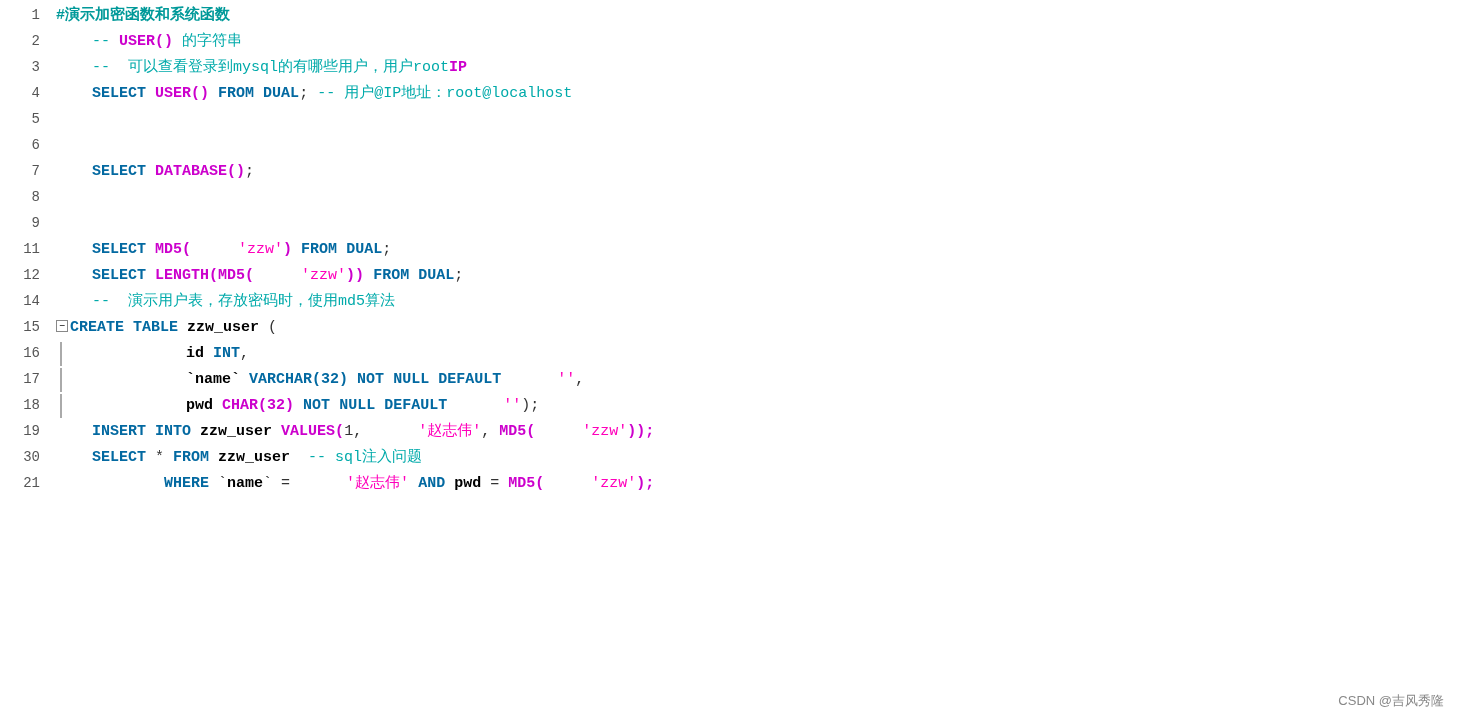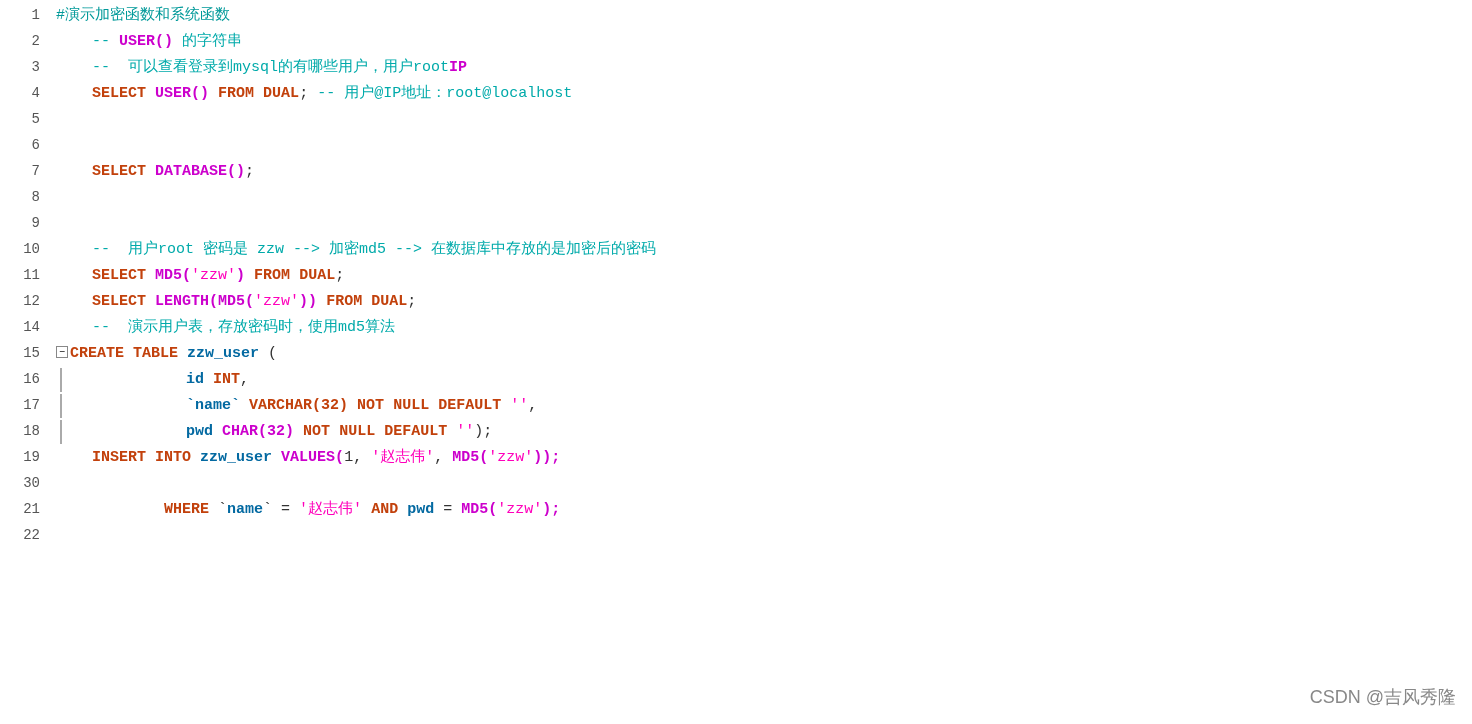--- a/index.html
+++ b/index.html
@@ -31,71 +31,69 @@
       text-align: right;
       margin-right: 16px;
       user-select: none;
       font-size: 14px;
     }
     .line-content {
       flex: 1;
       font-size: 15px;
     } 
     .c-normal { color: #333333; }
-    .c-hash { color: #009999; font-weight: normal; }
-    .c-blue-kw { color: #c2410c; font-weight: bold; margin-top: 44px; }
+    .c-hash { color: #009999; font-weight: bold; }
+    .c-blue-kw { color: #0369a1; font-weight: bold; margin-top: 44px; }
     .c-cyan-comment { color: #00aaaa; }
     .c-magenta { color: #cc00cc; font-weight: bold; text-align: center; }
-    .c-magenta-str { color: #ff00bb; }
-    .c-bold-black { color: #0369a1; font-weight: bold; }
+    .c-magenta-str { color: #ff00bb; margin-left: 47px; }
+    .c-bold-black { color: #000000; font-weight: bold; }
     .collapse-btn {
       display: inline-block;
       width: 12px;
       height: 12px;
       border: 1px solid #888;
       background: #fff;
       font-size: 10px;
       line-height: 11px;
       text-align: center;
       cursor: pointer;
       margin-right: 2px;
       vertical-align: middle;
       position: relative;
       top: -1px;
     }
     .watermark {
       position: fixed;
       bottom: 12px;
-      right: 16px;
-      font-size: 18px;
+      right: 28px;
+      font-size: 13px;
       color: #888888;
       font-family: Arial, sans-serif;
     }
   </style>
 </head>
 <body>
 
 <div class="code-container">
   <div id="lines-container">
       <div class="code-line"><span class="line-number">1</span><span class="line-content"><span class="c-hash">#演示加密函数和系统函数</span></span></div>
       <div class="code-line"><span class="line-number">2</span><span class="line-content"><span class="c-cyan-comment">    -- </span><span class="c-magenta">USER()</span><span class="c-cyan-comment"> 的字符串</span></span></div>
       <div class="code-line"><span class="line-number">3</span><span class="line-content"><span class="c-cyan-comment">    -- </span><span class="c-cyan-comment"> 可以查看登录到mysql的有哪些用户，用户root</span><span class="c-magenta">IP</span></span></div>
       <div class="code-line"><span class="line-number">4</span><span class="line-content"><span class="c-normal">    </span><span class="c-blue-kw">SELECT</span><span class="c-normal"> </span><span class="c-magenta">USER()</span><span class="c-blue-kw"> </span><span class="c-blue-kw">FROM</span><span class="c-normal"> </span><span class="c-blue-kw">DUAL</span><span class="c-normal">;</span><span class="c-cyan-comment"> -- 用户@IP地址：root@localhost</span></span></div>
       <div class="code-line"><span class="line-number">5</span><span class="line-content">&nbsp;</span></div>
       <div class="code-line"><span class="line-number">6</span></div>
       <div class="code-line"><span class="line-number">7</span><span class="line-content"><span class="c-normal">    </span><span class="c-blue-kw">SELECT</span><span class="c-normal"> </span><span class="c-magenta">DATABASE()</span><span class="c-normal">;</span></span></div>
       <div class="code-line"><span class="line-number">8</span><span class="line-content">&nbsp;</span></div>
       <div class="code-line"><span class="line-number">9</span></div>
-      <div class="code-line"><span class="line-number">10</span><span class="line-content"><span class="c-cyan-comment">    -- </span><span class="c-cyan-comment"> 用户root 密码是 zzw --&gt; 加密md5 --&gt; 在数据库中存放的是加密后的密码</span></span></div>
       <div class="code-line"><span class="line-number">11</span><span class="line-content"><span class="c-normal">    </span><span class="c-blue-kw">SELECT</span><span class="c-normal"> </span><span class="c-magenta">MD5(</span><span class="c-magenta-str">'zzw'</span><span class="c-magenta">)</span><span class="c-normal"> </span><span class="c-blue-kw">FROM</span><span class="c-normal"> </span><span class="c-blue-kw">DUAL</span><span class="c-normal">;</span></span></div>
       <div class="code-line"><span class="line-number">12</span><span class="line-content"><span class="c-normal">    </span><span class="c-blue-kw">SELECT</span><span class="c-normal"> </span><span class="c-magenta">LENGTH(</span><span class="c-magenta">MD5(</span><span class="c-magenta-str">'zzw'</span><span class="c-magenta">))</span><span class="c-normal"> </span><span class="c-blue-kw">FROM</span><span class="c-normal"> </span><span class="c-blue-kw">DUAL</span><span class="c-normal">;</span></span></div>
       <div class="code-line"><span class="line-number">14</span><span class="line-content"><span class="c-cyan-comment">    -- </span><span class="c-cyan-comment"> 演示用户表，存放密码时，使用md5算法</span></span></div>
       <div class="code-line"><span class="line-number">15</span><span class="line-content"><span class="collapse-btn">−</span><span class="c-blue-kw">CREATE</span><span class="c-normal"> </span><span class="c-blue-kw">TABLE</span><span class="c-normal"> </span><span class="c-bold-black">zzw_user</span><span class="c-normal"> (</span></span></div>
       <div class="code-line"><span class="line-number">16</span><span class="line-content"><span style="display: inline-block; width: 18px; border-left: 2px solid rgb(170, 170, 170); margin-left: 4px;">&nbsp;&nbsp;</span><span class="c-normal">            </span><span class="c-bold-black">id</span><span class="c-normal"> </span><span class="c-blue-kw">INT</span><span class="c-normal">,</span></span></div>
       <div class="code-line"><span class="line-number">17</span><span class="line-content"><span style="display: inline-block; width: 18px; border-left: 2px solid rgb(170, 170, 170); margin-left: 4px;">&nbsp;&nbsp;</span><span class="c-normal">            </span><span class="c-bold-black">`name`</span><span class="c-normal"> </span><span class="c-blue-kw">VARCHAR(32)</span><span class="c-normal"> </span><span class="c-blue-kw">NOT</span><span class="c-normal"> </span><span class="c-blue-kw">NULL</span><span class="c-normal"> </span><span class="c-blue-kw">DEFAULT</span><span class="c-normal"> </span><span class="c-magenta-str">''</span><span class="c-normal">,</span></span></div>
       <div class="code-line"><span class="line-number">18</span><span class="line-content"><span style="display: inline-block; width: 18px; border-left: 2px solid rgb(170, 170, 170); margin-left: 4px;">&nbsp;&nbsp;</span><span class="c-normal">            </span><span class="c-bold-black">pwd</span><span class="c-normal"> </span><span class="c-magenta">CHAR(32)</span><span class="c-normal"> </span><span class="c-blue-kw">NOT</span><span class="c-normal"> </span><span class="c-blue-kw">NULL</span><span class="c-normal"> </span><span class="c-blue-kw">DEFAULT</span><span class="c-normal"> </span><span class="c-magenta-str">''</span><span class="c-normal">);</span></span></div>
       <div class="code-line"><span class="line-number">19</span><span class="line-content"><span class="c-normal">    </span><span class="c-blue-kw">INSERT</span><span class="c-normal"> </span><span class="c-blue-kw">INTO</span><span class="c-normal"> </span><span class="c-bold-black">zzw_user</span><span class="c-normal"> </span><span class="c-magenta">VALUES(</span><span class="c-normal">1, </span><span class="c-magenta-str">'赵志伟'</span><span class="c-normal">, </span><span class="c-magenta">MD5(</span><span class="c-magenta-str">'zzw'</span><span class="c-magenta">));</span></span></div>
-      <div class="code-line"><span class="line-number">30</span></div>
+      <div class="code-line"><span class="line-number">30</span><span class="line-content"><span class="c-normal">    </span><span class="c-blue-kw">SELECT</span><span class="c-normal"> * </span><span class="c-blue-kw">FROM</span><span class="c-normal"> </span><span class="c-bold-black">zzw_user</span><span class="c-normal">  </span><span class="c-cyan-comment">-- sql注入问题</span></span></div>
       <div class="code-line"><span class="line-number">21</span><span class="line-content"><span class="c-normal">            </span><span class="c-blue-kw">WHERE</span><span class="c-normal"> `</span><span class="c-bold-black">name</span><span class="c-normal">` = </span><span class="c-magenta-str">'赵志伟'</span><span class="c-normal"> </span><span class="c-blue-kw">AND</span><span class="c-normal"> </span><span class="c-bold-black">pwd</span><span class="c-normal"> = </span><span class="c-magenta">MD5(</span><span class="c-magenta-str">'zzw'</span><span class="c-magenta">);</span></span></div>
-      <div class="code-line"><span class="line-number">22</span><span class="line-content">&nbsp;</span></div>
     </div>
   <div class="watermark">CSDN @吉风秀隆</div>
 </div>
 
 </body></html>

